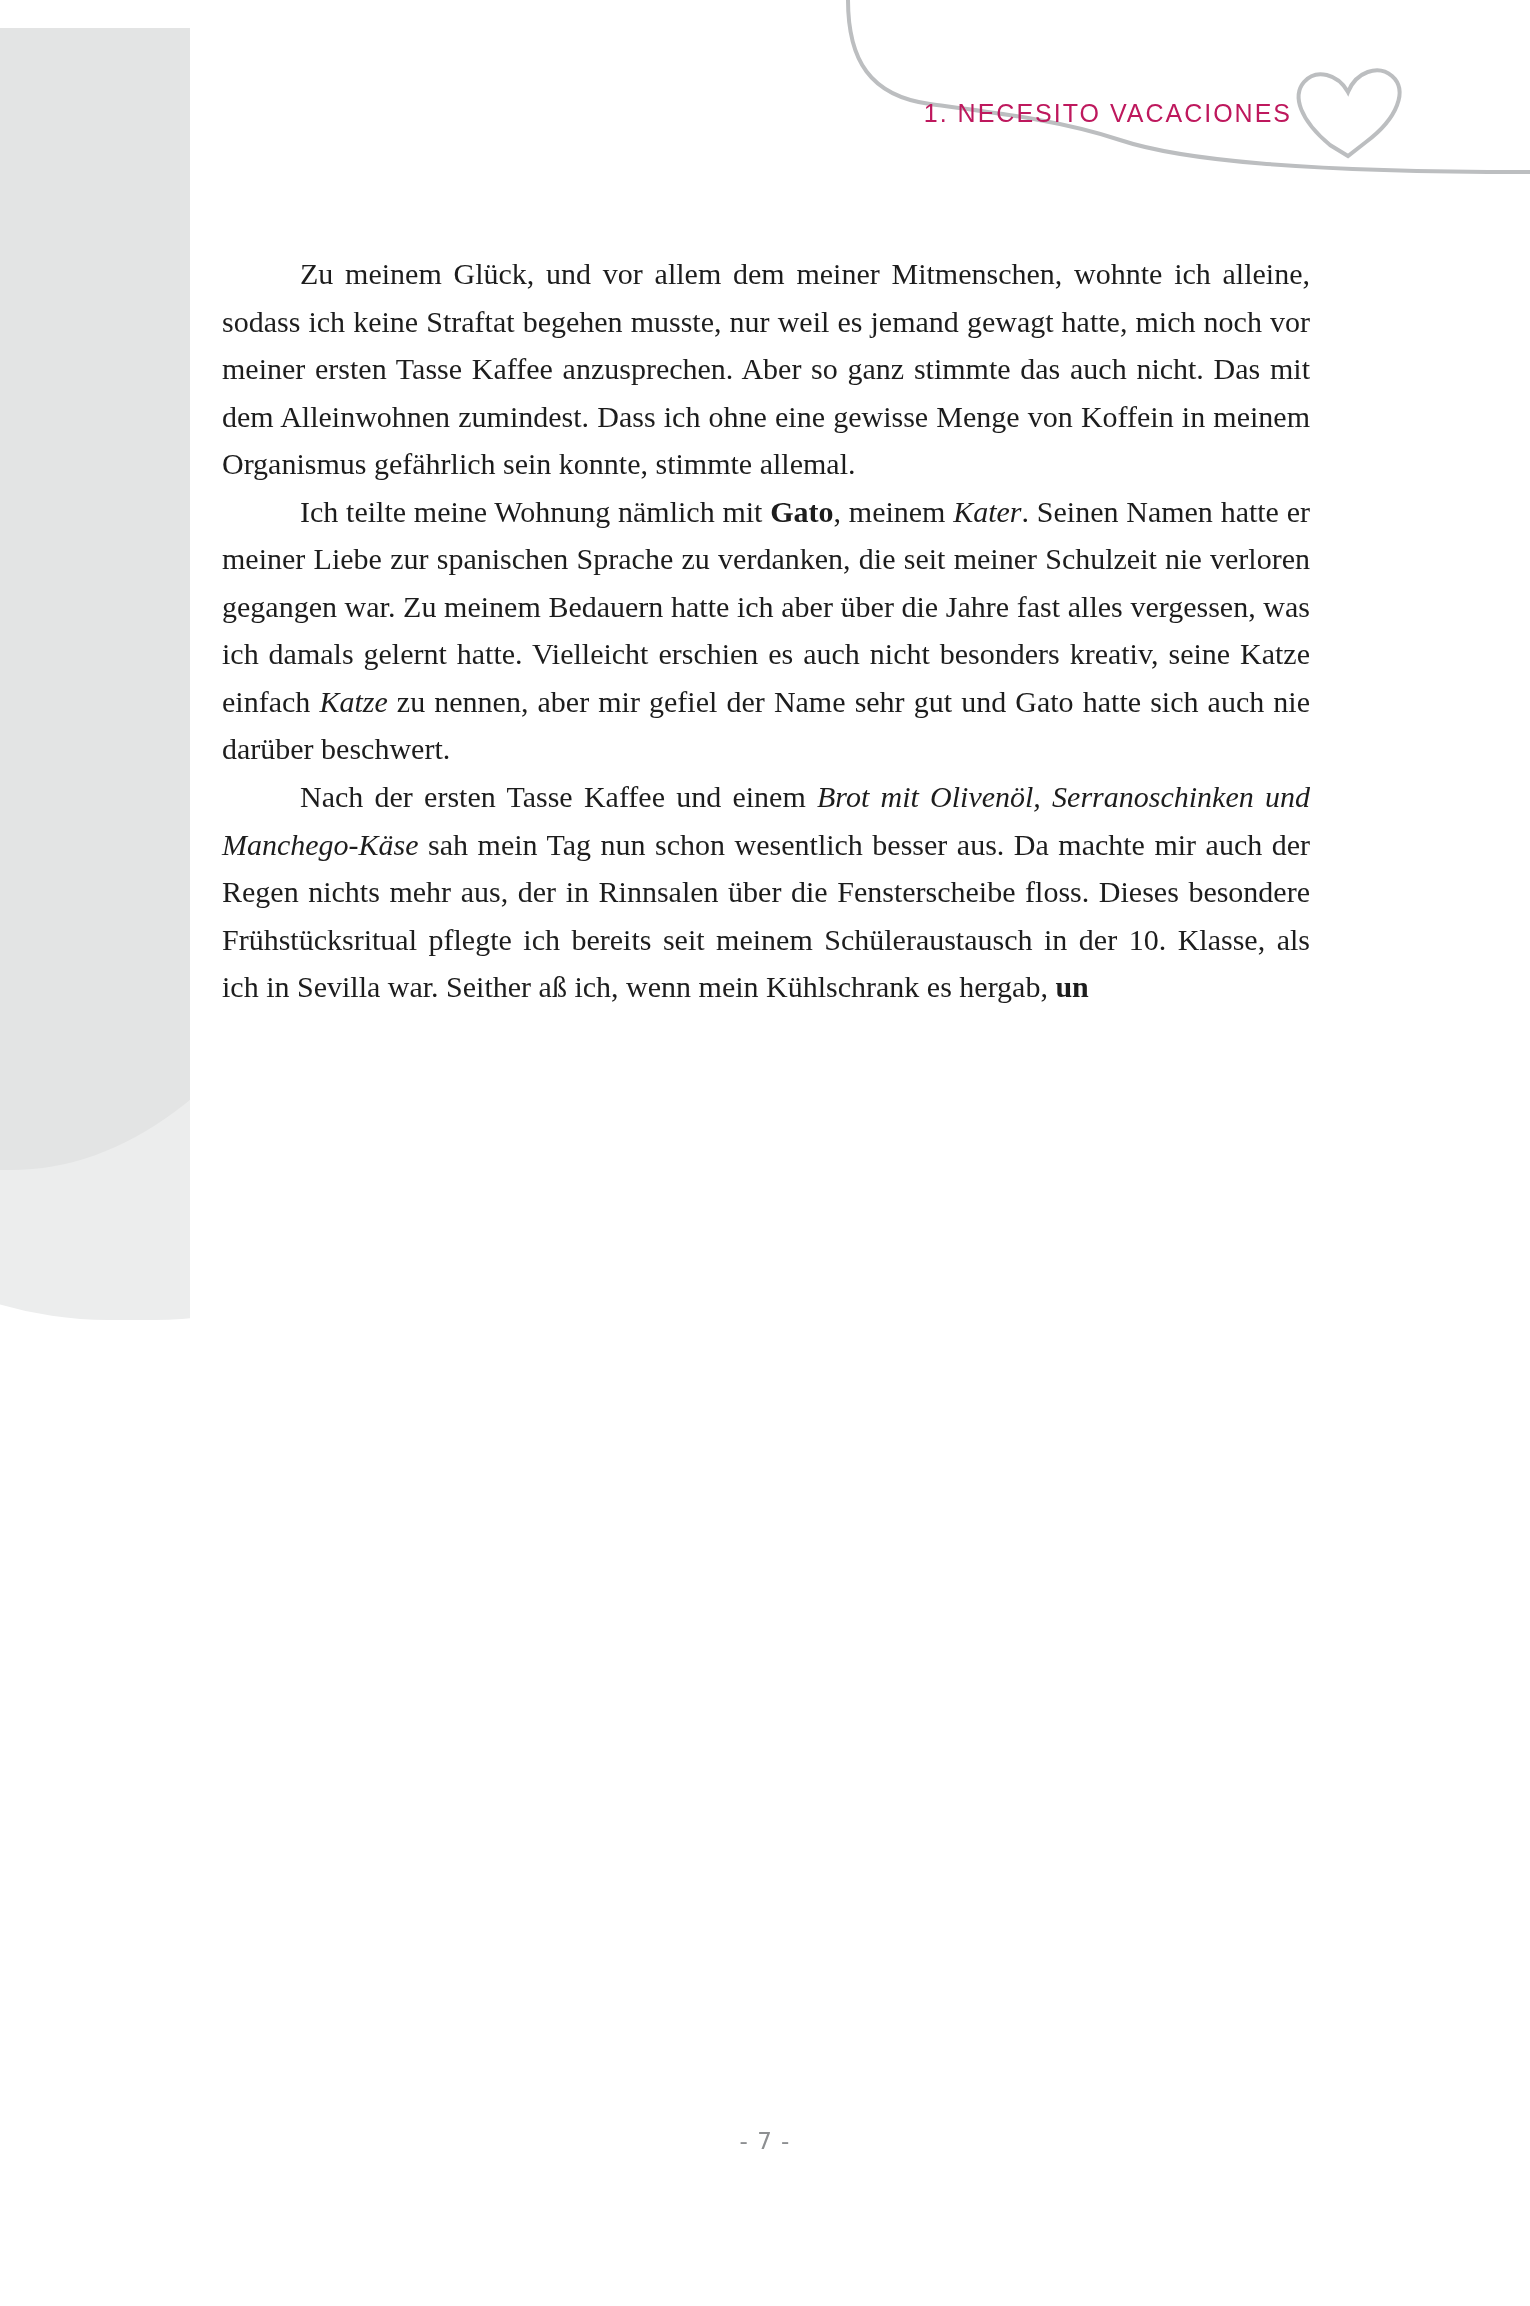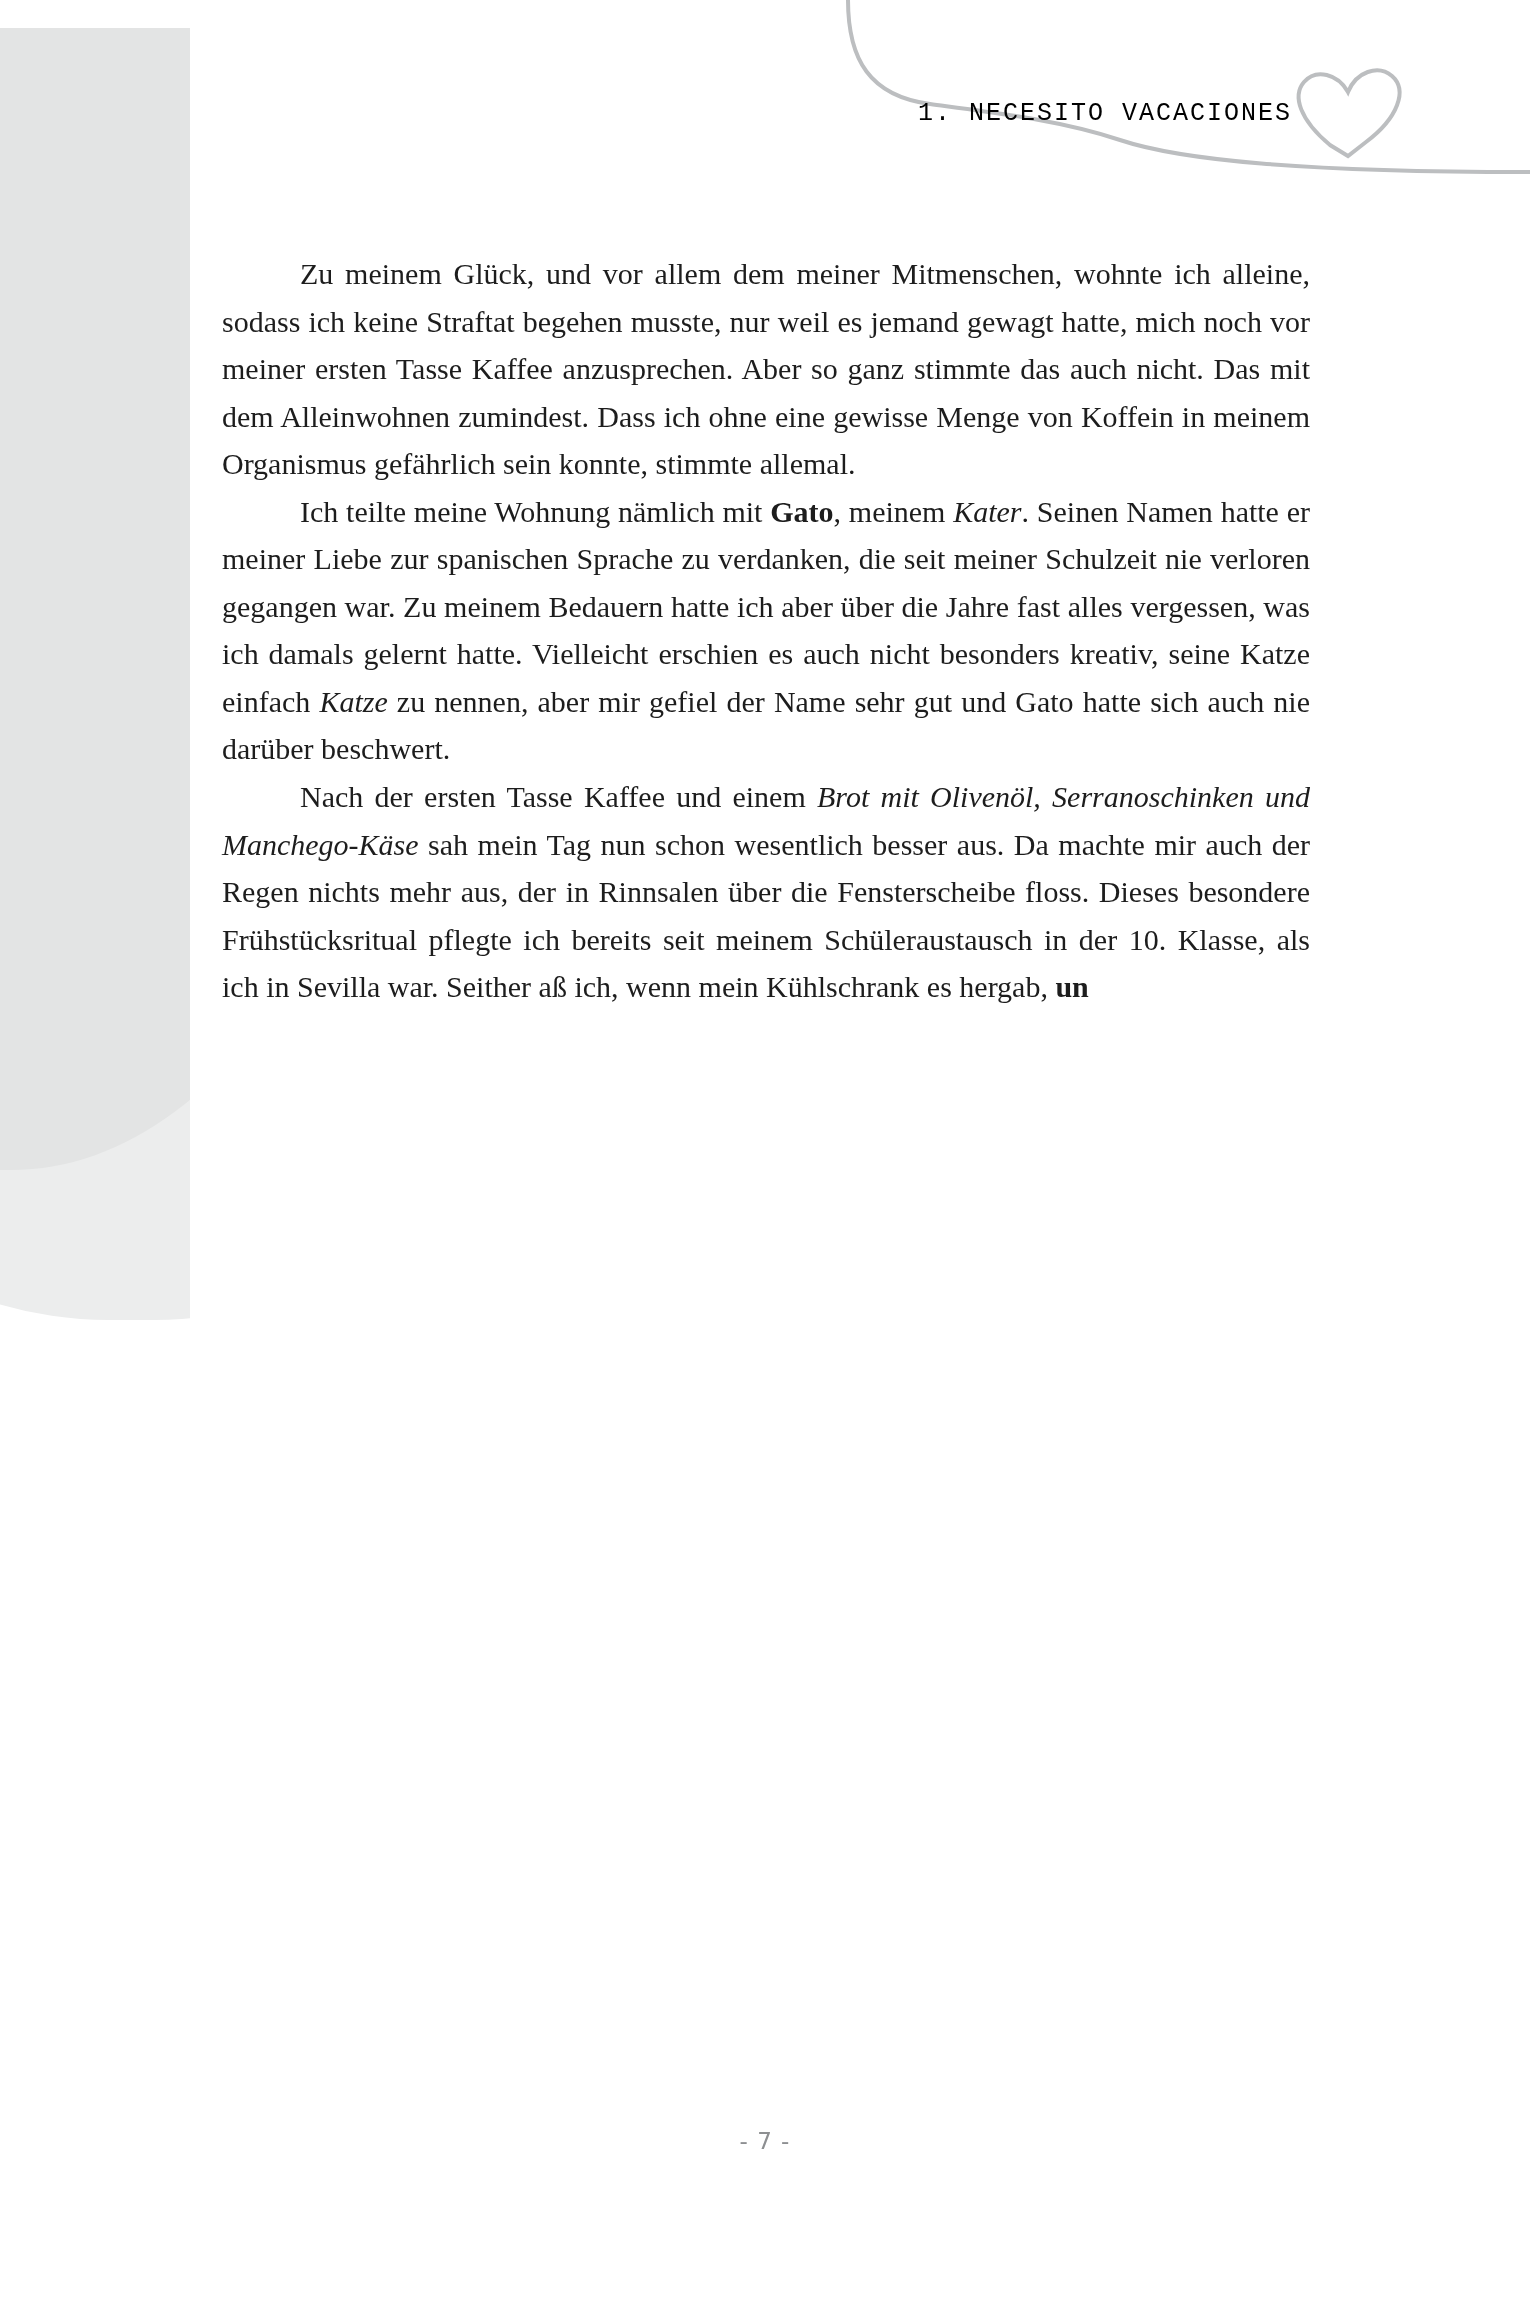--- a/index.html
+++ b/index.html
@@ -66,24 +66,24 @@
   }
   .header svg {
     position: absolute;
     left: 0;
     top: 0;
   }
   .chapter-title {
     position: absolute;
     right: 238px;
     top: 113px;
-    font-family: Liberation Mono, monospace;
+    font-family: Liberation Sans, sans-serif;
     font-size: 25px;
     letter-spacing: 2.0px;
-    color: #000000;
+    color: #be185d;
     text-transform: uppercase;
     white-space: nowrap;
     transform: translateY(-50%);
     text-align: center;
   }
 
   
   .content {
     position: absolute;
     left: 222px;

